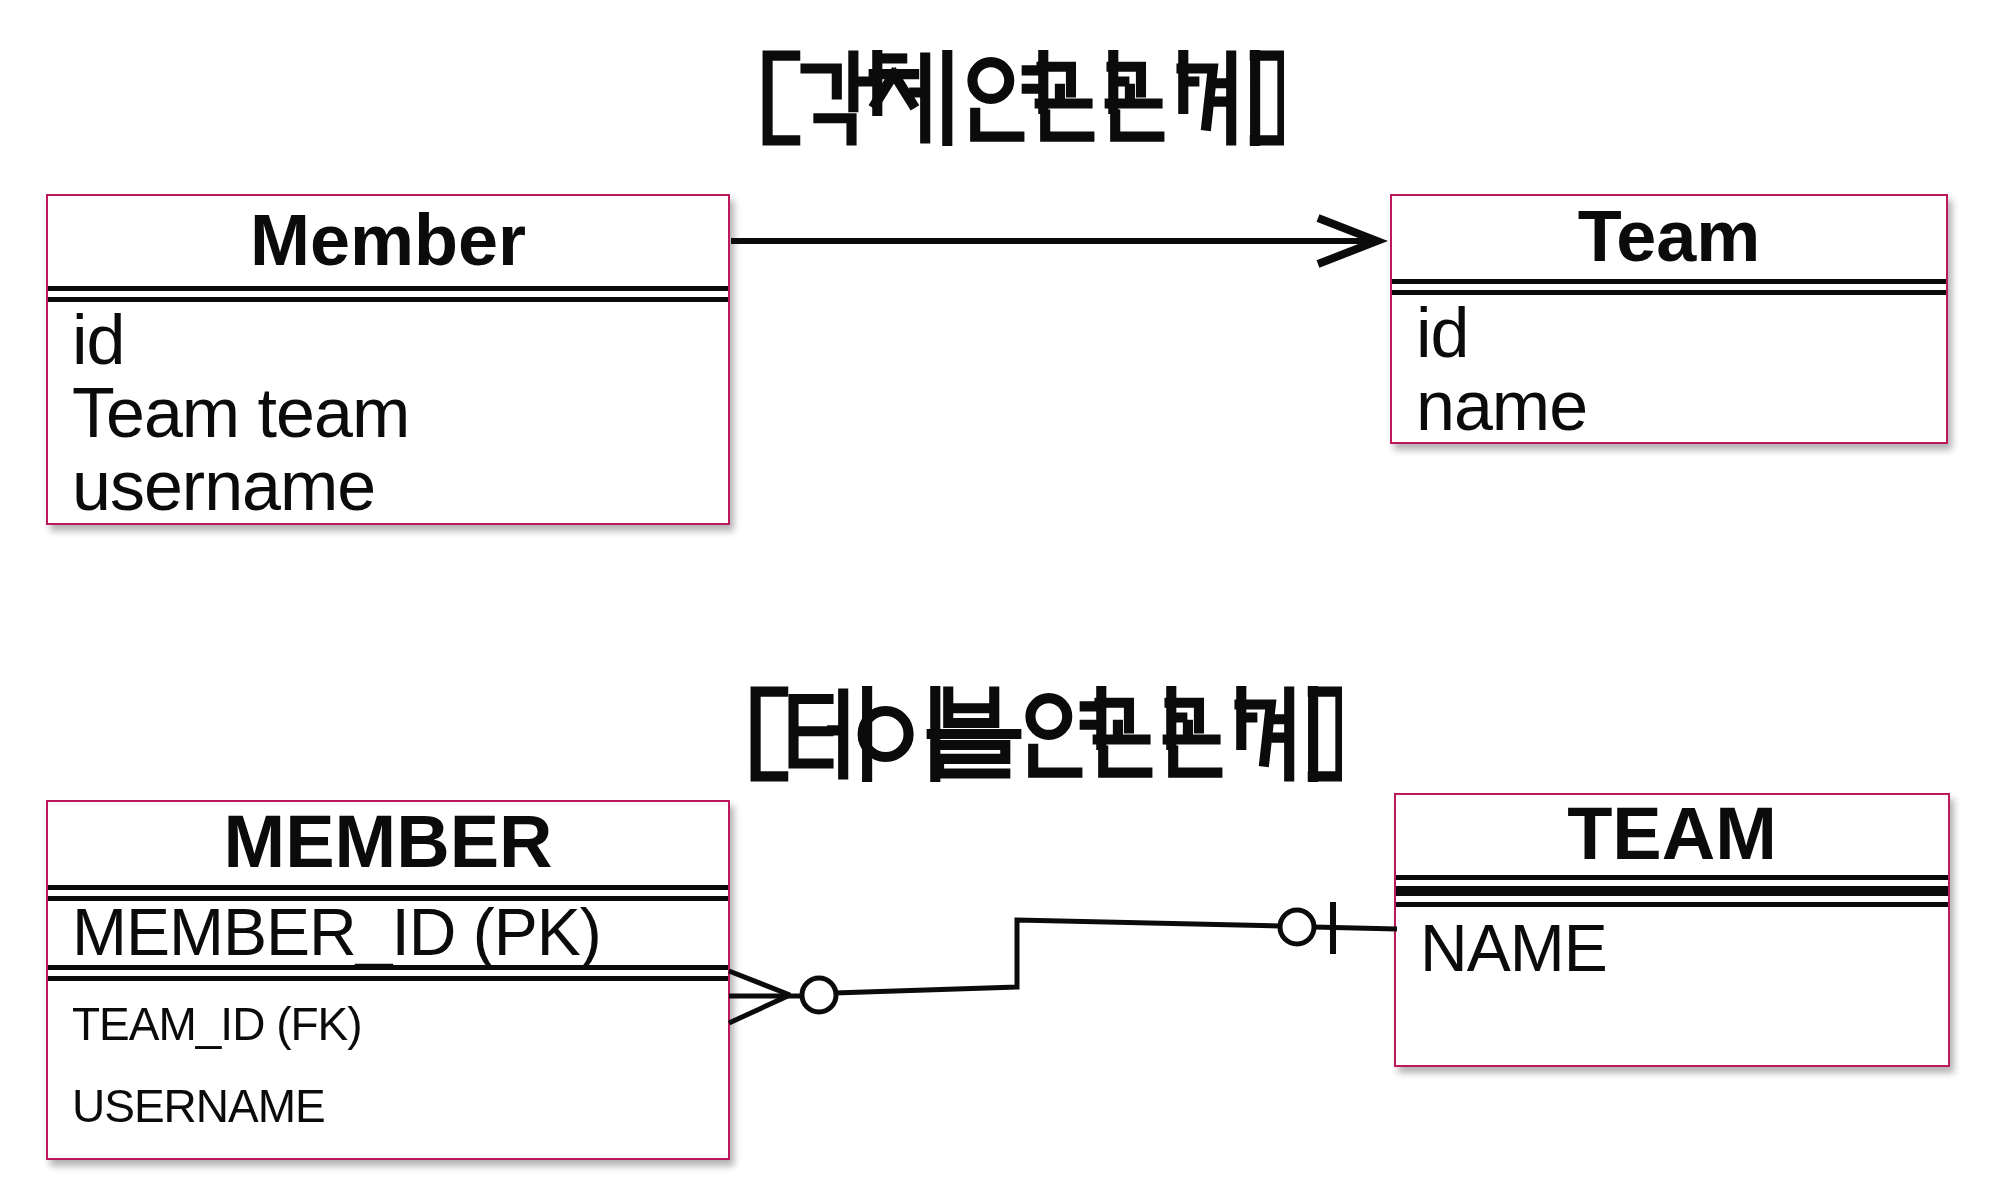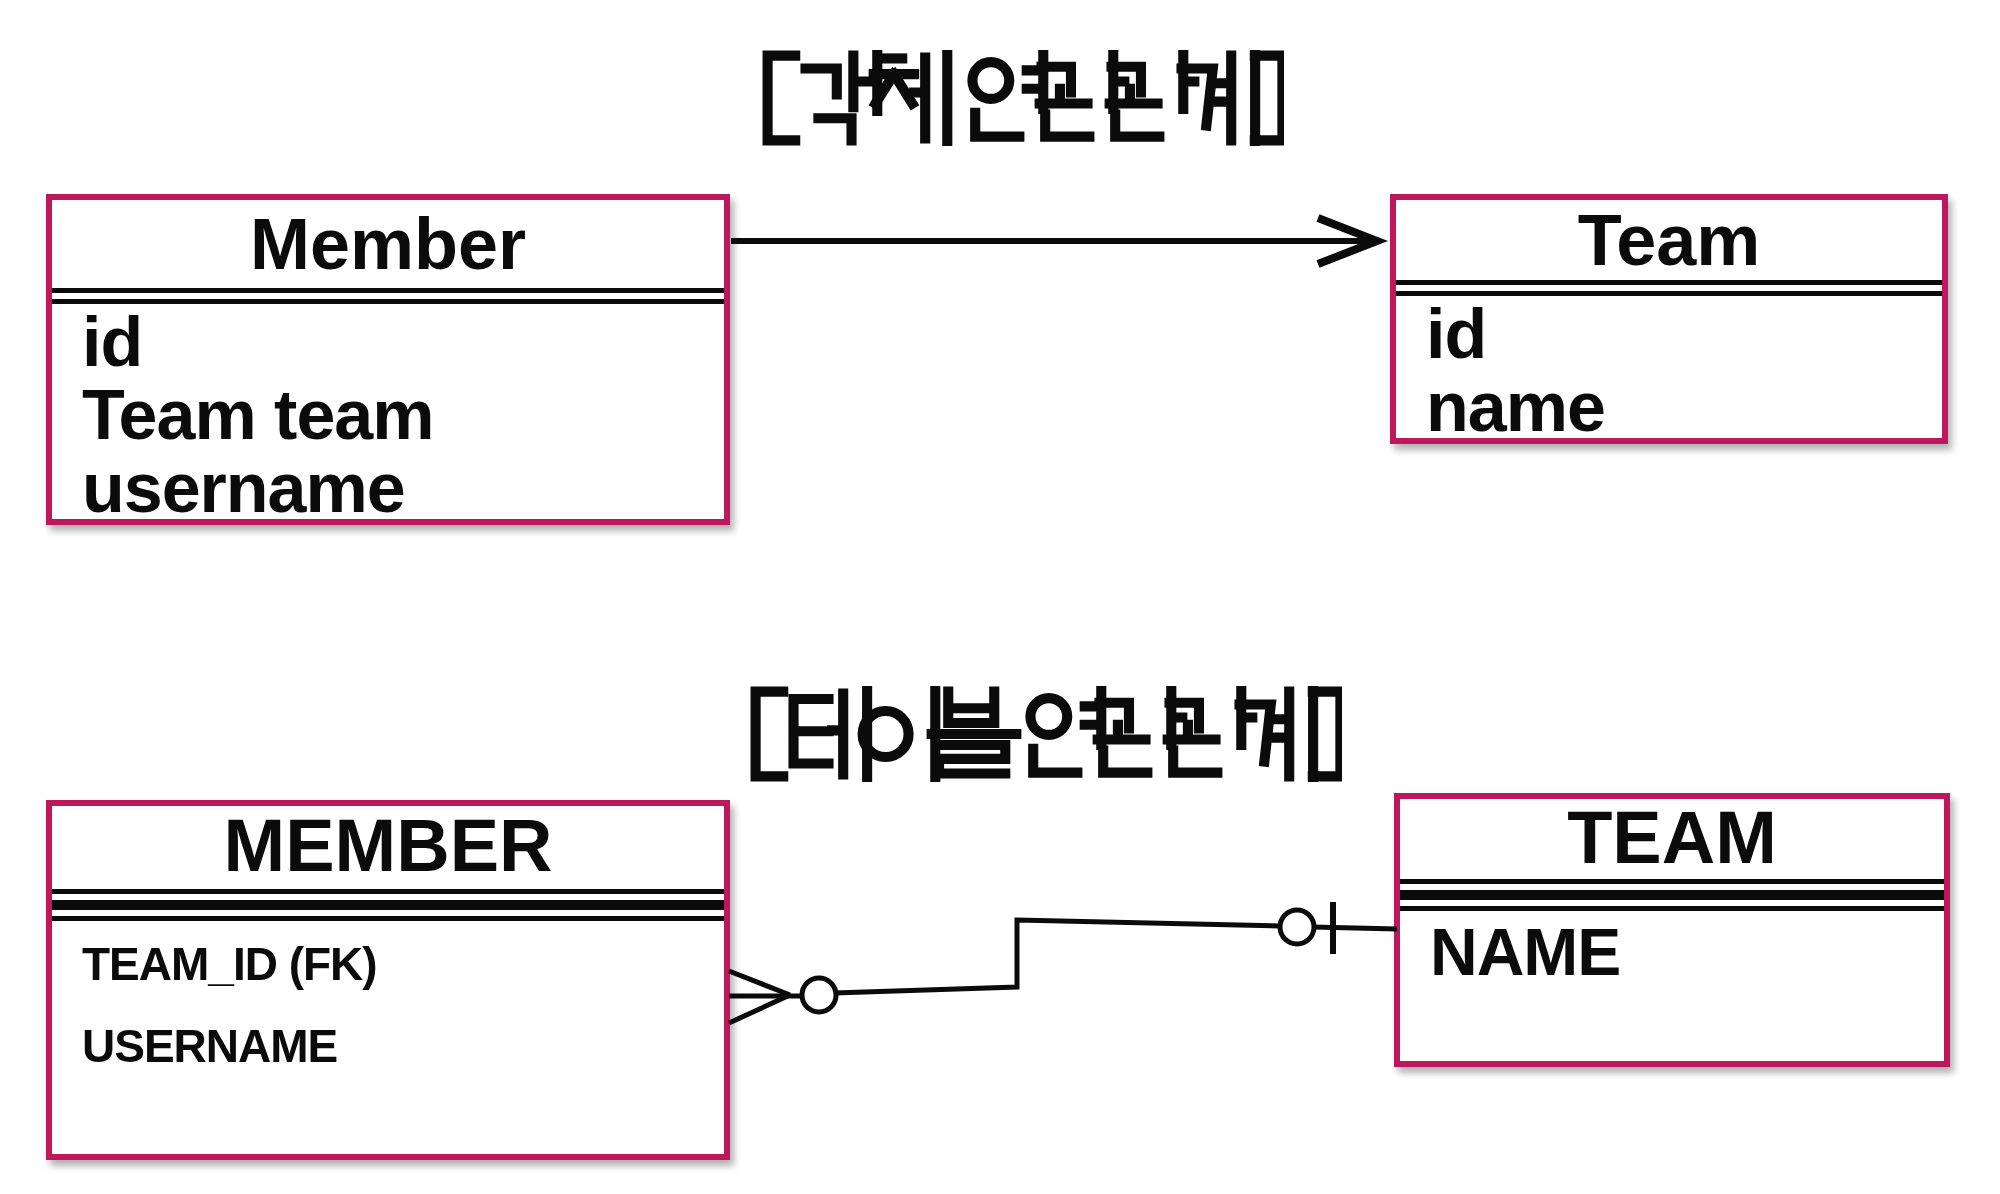--- a/index.html
+++ b/index.html
@@ -1,24 +1,24 @@
 <!DOCTYPE html>
 <html><head>
 <meta charset="utf-8">
 <style>
   html,body{margin:0;padding:0;background:#ffffff;}
   body{width:2000px;height:1194px;position:relative;overflow:hidden;
        font-family:"Liberation Sans","DejaVu Sans",sans-serif;color:#0b0b0b;}
   .stage{position:absolute;left:0;top:0;width:2000px;height:1194px;background:#ffffff;}
 
-  .box{position:absolute;background:#ffffff;border:6px solid #be185d;box-sizing:border-box;
+  .box{position:absolute;background:#ffffff;border:2px solid #be185d;box-sizing:border-box;
        display:flex;flex-direction:column;box-shadow:4px 6px 7px rgba(0,0,0,0.30);}
   .box-header{text-align:center;font-weight:bold;white-space:nowrap;overflow:hidden;}
   .sep{height:6px;border-top:5px solid #0b0b0b;border-bottom:5px solid #0b0b0b;flex:none;}
-  .cell{padding-left:30px;white-space:nowrap;overflow:hidden;font-weight:bold;}
+  .cell{padding-left:24px;white-space:nowrap;overflow:hidden;}
   .cell .line{letter-spacing:-1px;}
 
   
   .member-class{left:46px;top:194px;width:684px;height:331px;}
   .member-class .box-header{height:90px;line-height:88px;font-size:72px;}
   .member-class .cell{padding-top:2px;}
   .member-class .line{font-size:70px;line-height:73px;}
 
   
   .team-class{left:1390px;top:194px;width:558px;height:250px;}
@@ -147,20 +147,23 @@
         <use href="#g-gwan" transform="translate(416,2) scale(0.92)"></use>
         <use href="#g-gye" transform="translate(486,2) scale(0.92)"></use>
         <use href="#g-br" transform="translate(528,2) scale(0.92)"></use>
       </g>
     </svg>
   </div>
 
   <div class="box member-table">
     <div class="box-header">MEMBER</div>
     <div class="sep"></div>
+    <div class="cell pk-cell">
+      <span class="line">MEMBER_ID (PK)</span>
+    </div>
     <div class="sep"></div>
     <div class="cell body-cell">
       <div class="line">TEAM_ID (FK)</div>
       <div class="line">USERNAME</div>
     </div>
   </div>
 
   <div class="box team-table">
     <div class="box-header">TEAM</div>
     <div class="sep"></div>

